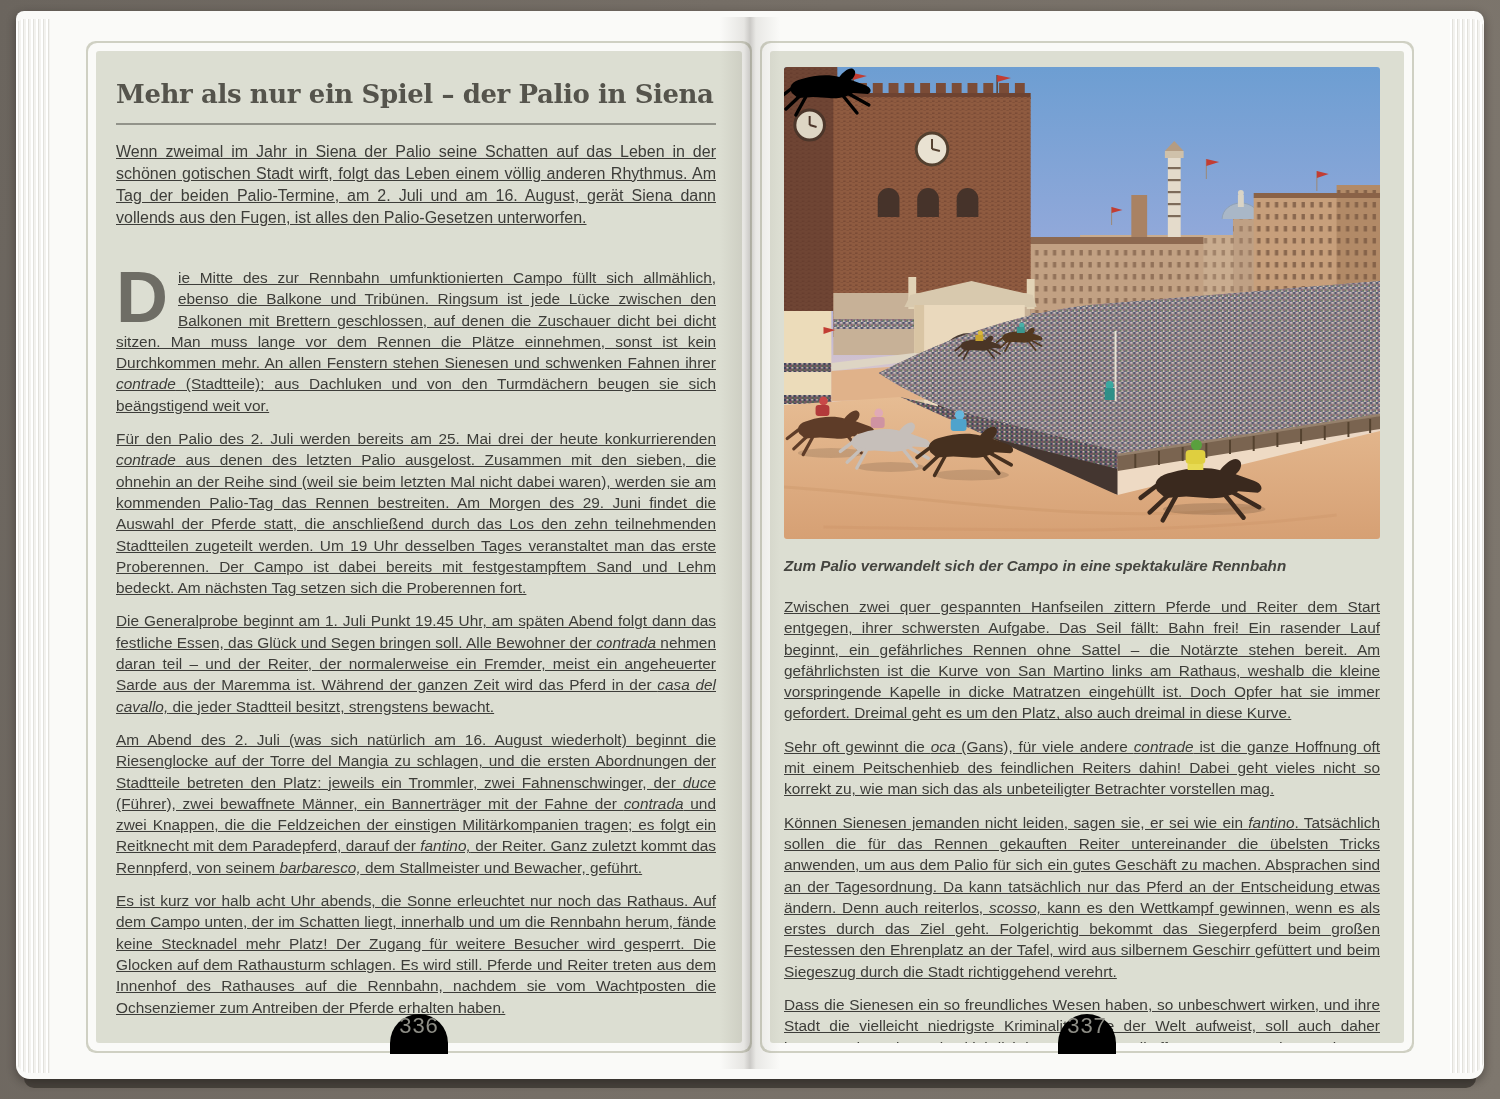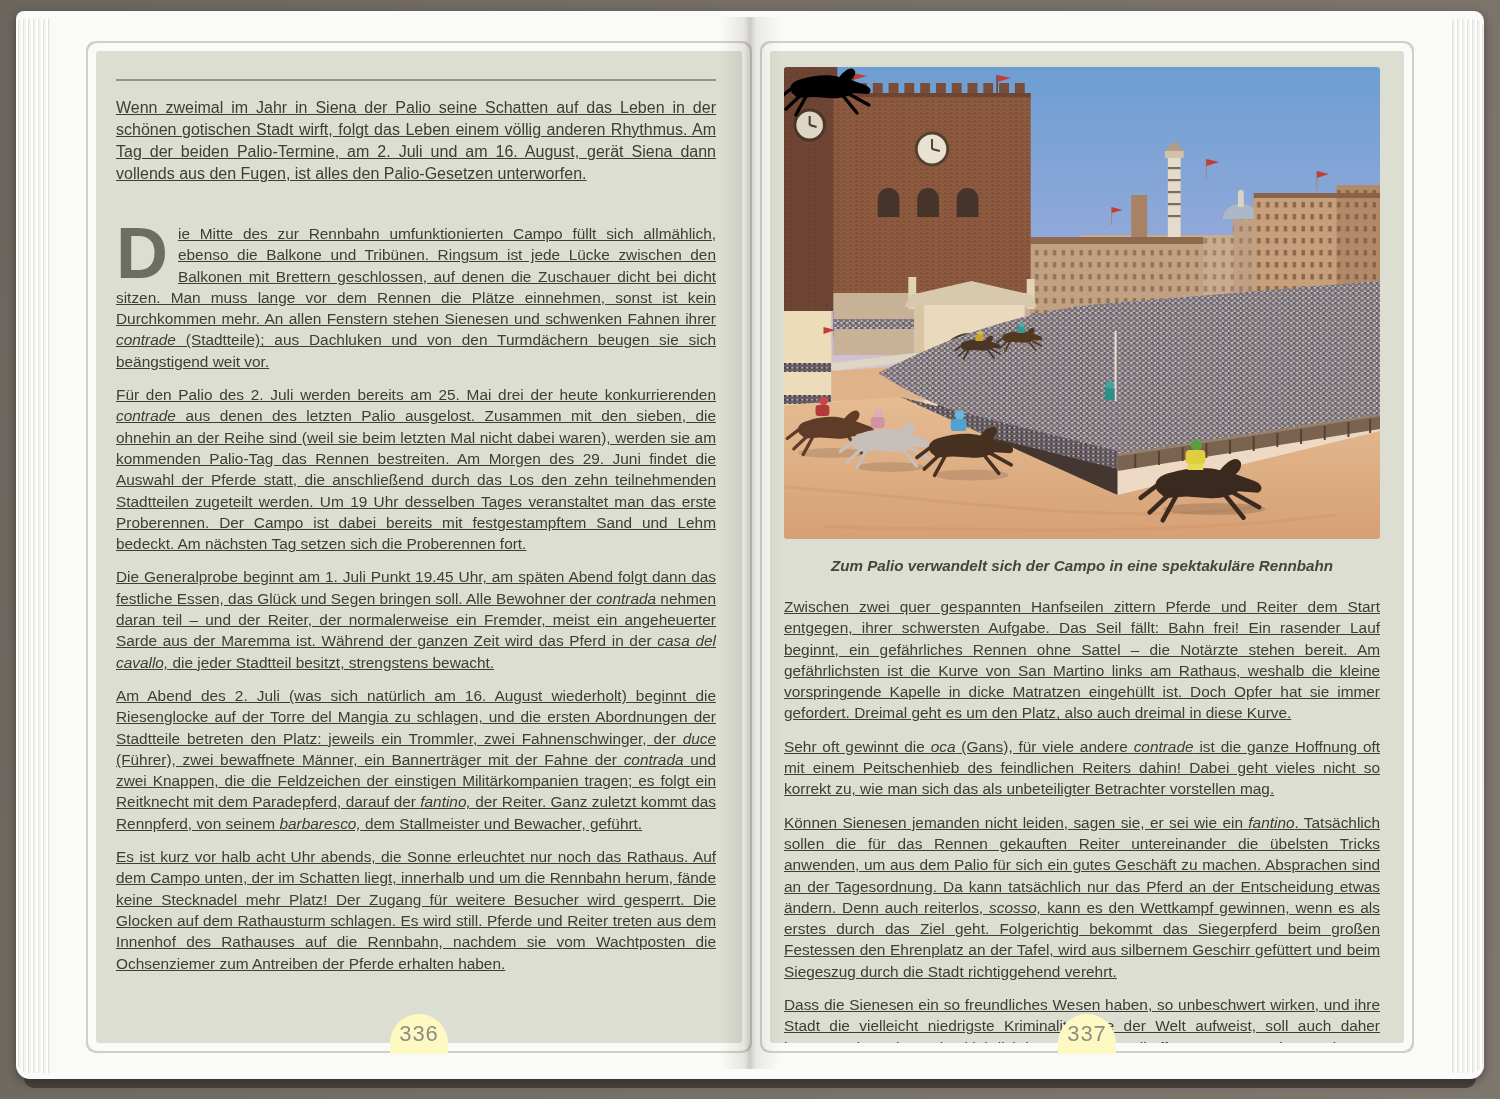--- a/index.html
+++ b/index.html
@@ -34,40 +34,41 @@
   p{color:#3d3d39;font-size:15.4px;line-height:21.3px;text-align:justify;
     margin:0 0 12px 0;hyphens:auto;text-decoration:underline;-webkit-hyphens:auto;}
   p.intro{font-size:16px;line-height:22px;margin:0 0 38px 0;}
   p i{font-style:italic;}
   .dropcap{float:left;font-size:72px;line-height:56px;font-weight:bold;
     color:#6e6d65;padding:2px 10px 0 0;font-family:"Liberation Sans",sans-serif;}
 
   figure{margin:0;}
   .photo{display:block;margin:2px 0 0 0;width:100%;height:472px;border-radius:3px;}
   figcaption{font-size:15.2px;font-style:italic;font-weight:bold;color:#454540;
-    text-align:center;margin:17px 0 20px 0;line-height:20px;}
+    margin:17px 0 20px 0;line-height:20px;}
 
   .pagenum{position:absolute;left:50%;bottom:-11px;transform:translateX(-50%);
-    width:58px;height:40px;background:#fef9c3;border-radius:58px 58px 0 0;
-    display:flex;align-items:center;justify-content:center;z-index:3;}
+    width:58px;height:40px;background:#000000;border-radius:58px 58px 0 0;
+    display:flex;align-items:flex-start;justify-content:center;z-index:3;}
   .pagenum span{font-size:22px;color:#8d8d85;letter-spacing:1px;line-height:24px;}
 </style>
 </head>
 <body>
 
 <div class="stage">
   <div class="book-shadow"></div>
   <div class="book">
     <div class="edge edge-left"></div>
     <div class="edge edge-right"></div>
     <div class="spread">
 
       <section class="page page-left">
         <div class="panel">
           <div class="panel-inner">
+            <h1 class="title">Mehr als nur ein Spiel – der Palio in Siena</h1>
             <hr class="rule">
             <p class="intro">Wenn zweimal im Jahr in Siena der Palio seine Schatten auf das Leben in der schönen gotischen Stadt wirft, folgt das Leben einem völlig anderen Rhythmus. Am Tag der beiden Palio-Termine, am 2. Juli und am 16. August, gerät Siena dann vollends aus den Fugen, ist alles den Palio-Gesetzen unterworfen.</p>
             <p><span class="dropcap">D</span><span>ie Mitte des zur Rennbahn umfunktionierten Campo füllt sich allmählich, ebenso die Balkone und Tribünen. Ringsum ist jede Lücke zwischen den Balkonen mit Brettern geschlossen, auf denen die Zuschauer dicht bei dicht sitzen. Man muss lange vor dem Rennen die Plätze einnehmen, sonst ist kein Durchkommen mehr. An allen Fenstern stehen Sienesen und schwenken Fahnen ihrer <i>contrade</i> (Stadtteile); aus Dachluken und von den Turmdächern beugen sie sich beängstigend weit vor.</span></p>
             <p>Für den Palio des 2. Juli werden bereits am 25. Mai drei der heute konkurrierenden <i>contrade</i> aus denen des letzten Palio ausgelost. Zusammen mit den sieben, die ohnehin an der Reihe sind (weil sie beim letzten Mal nicht dabei waren), werden sie am kommenden Palio-Tag das Rennen bestreiten. Am Morgen des 29. Juni findet die Auswahl der Pferde statt, die anschließend durch das Los den zehn teilnehmenden Stadtteilen zugeteilt werden. Um 19 Uhr desselben Tages veranstaltet man das erste Proberennen. Der Campo ist dabei bereits mit festgestampftem Sand und Lehm bedeckt. Am nächsten Tag setzen sich die Proberennen fort.</p>
             <p>Die Generalprobe beginnt am 1. Juli Punkt 19.45 Uhr, am späten Abend folgt dann das festliche Essen, das Glück und Segen bringen soll. Alle Bewohner der <i>contrada</i> nehmen daran teil – und der Reiter, der normalerweise ein Fremder, meist ein angeheuerter Sarde aus der Maremma ist. Während der ganzen Zeit wird das Pferd in der <i>casa del cavallo,</i> die jeder Stadtteil besitzt, strengstens bewacht.</p>
             <p>Am Abend des 2. Juli (was sich natürlich am 16. August wiederholt) beginnt die Riesenglocke auf der Torre del Mangia zu schlagen, und die ersten Abordnungen der Stadtteile betreten den Platz: jeweils ein Trommler, zwei Fahnenschwinger, der <i>duce</i> (Führer), zwei bewaffnete Männer, ein Bannerträger mit der Fahne der <i>contrada</i> und zwei Knappen, die die Feldzeichen der einstigen Militärkompanien tragen; es folgt ein Reitknecht mit dem Paradepferd, darauf der <i>fantino,</i> der Reiter. Ganz zuletzt kommt das Rennpferd, von seinem <i>barbaresco,</i> dem Stallmeister und Bewacher, geführt.</p>
             <p>Es ist kurz vor halb acht Uhr abends, die Sonne erleuchtet nur noch das Rathaus. Auf dem Campo unten, der im Schatten liegt, innerhalb und um die Rennbahn herum, fände keine Stecknadel mehr Platz! Der Zugang für weitere Besucher wird gesperrt. Die Glocken auf dem Rathausturm schlagen. Es wird still. Pferde und Reiter treten aus dem Innenhof des Rathauses auf die Rennbahn, nachdem sie vom Wachtposten die Ochsenziemer zum Antreiben der Pferde erhalten haben.</p>
           </div>
           <div class="pagenum">
             <span>336</span>

